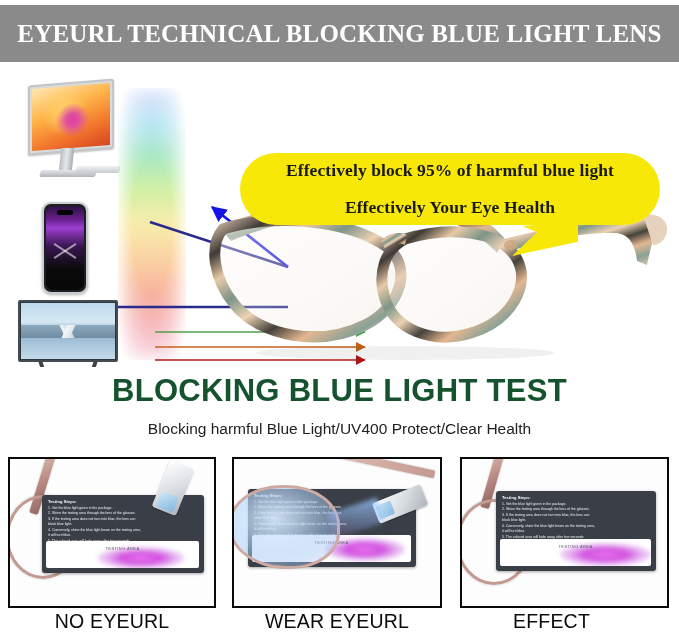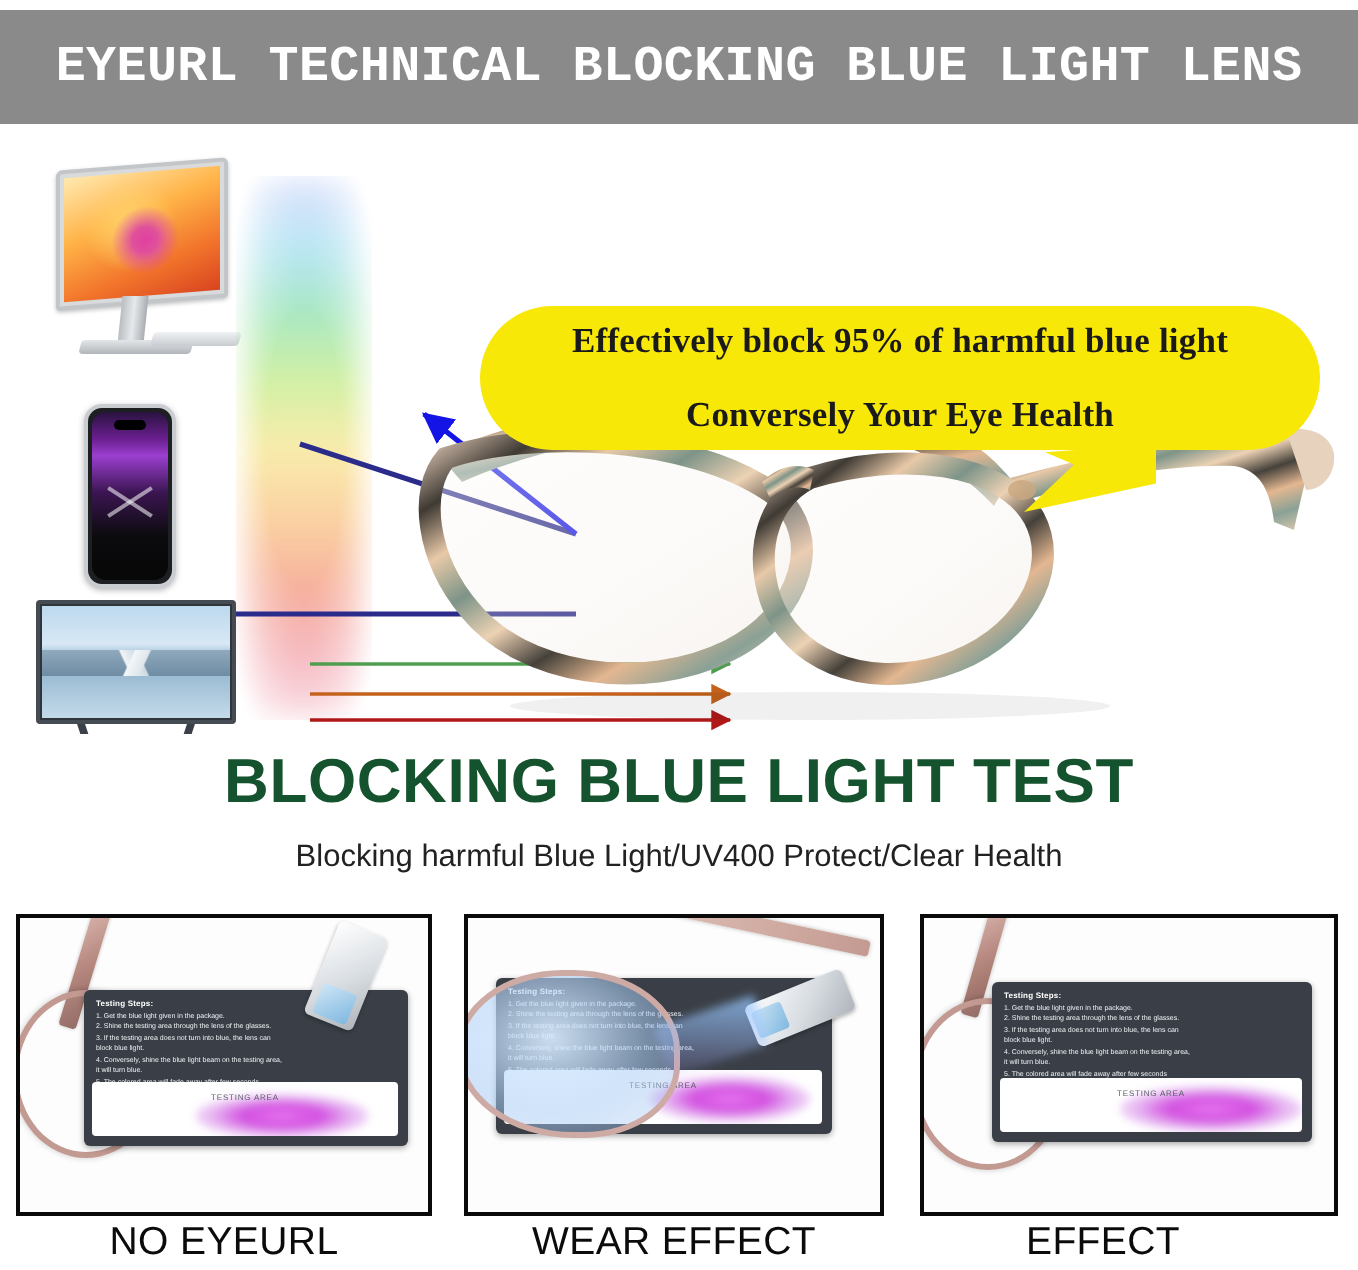--- a/index.html
+++ b/index.html
@@ -4,21 +4,21 @@
 <style>
   * { margin:0; padding:0; box-sizing:border-box; }
   html,body { width:679px; height:635px; background:#ffffff;
     font-family:"Liberation Sans", sans-serif; overflow:hidden; }
   #root { position:relative; width:679px; height:635px; background:#fff; }
 
   
   .header-bar { position:absolute; left:0; top:5px; width:679px; height:57px;
     background:#8a8a8a; display:flex; align-items:center; justify-content:center; }
   .header-title { color:#ffffff; font-size:25px; font-weight:bold;
-    letter-spacing:.2px; white-space:nowrap; font-family:Liberation Mono, monospace; }
+    letter-spacing:.2px; white-space:nowrap; font-family:Liberation Serif, serif; }
 
   
   .hero { position:absolute; left:0; top:62px; width:679px; height:305px; overflow:hidden; }
 
   
   .devices { position:absolute; left:14px; top:20px; width:105px; height:278px; }
   .dev { position:absolute; left:0; }
 
   
   .mon { top:0; width:105px; height:110px; }
@@ -255,21 +255,21 @@
       <ellipse cx="306" cy="58" rx="7" ry="5" fill="#c9a87f" opacity=".8"></ellipse>
 
       <path d="M438,28 C450,26 460,30 462,40 C463,50 456,58 448,58 L444,46 Z" fill="#e6d2bd"></path>
 
       <ellipse cx="200" cy="166" rx="150" ry="7" fill="#000" opacity=".06"></ellipse>
     </svg>
 
     <div class="bubble-tail"></div>
     <div class="bubble">
       <div class="bubble-line">Effectively block 95% of harmful blue light</div>
-      <div class="bubble-line">Conversely Your Eye Health</div>
+      <div class="bubble-line">Effectively Your Eye Health</div>
     </div>
   </div>
 
   <div class="mid">
     <div class="mid-title">BLOCKING BLUE LIGHT TEST</div>
     <div class="mid-sub">Blocking harmful Blue Light/UV400 Protect/Clear Health</div>
   </div>
 
   <div class="panels">
 
@@ -348,17 +348,17 @@
             <div class="uv-glow" style="left:40%; top:14%; width:60%; height:86%;"></div>
             <div class="card-area-label">TESTING AREA</div>
           </div>
         </div>
       </div>
     </div>
   </div>
 
   <div class="captions">
     <div class="caption c1">NO EYEURL</div>
-    <div class="caption c2">WEAR EFFECT</div>
+    <div class="caption c2">WEAR EYEURL</div>
     <div class="caption c3">EFFECT</div>
   </div>
 
 </div>
 
 </body></html>

